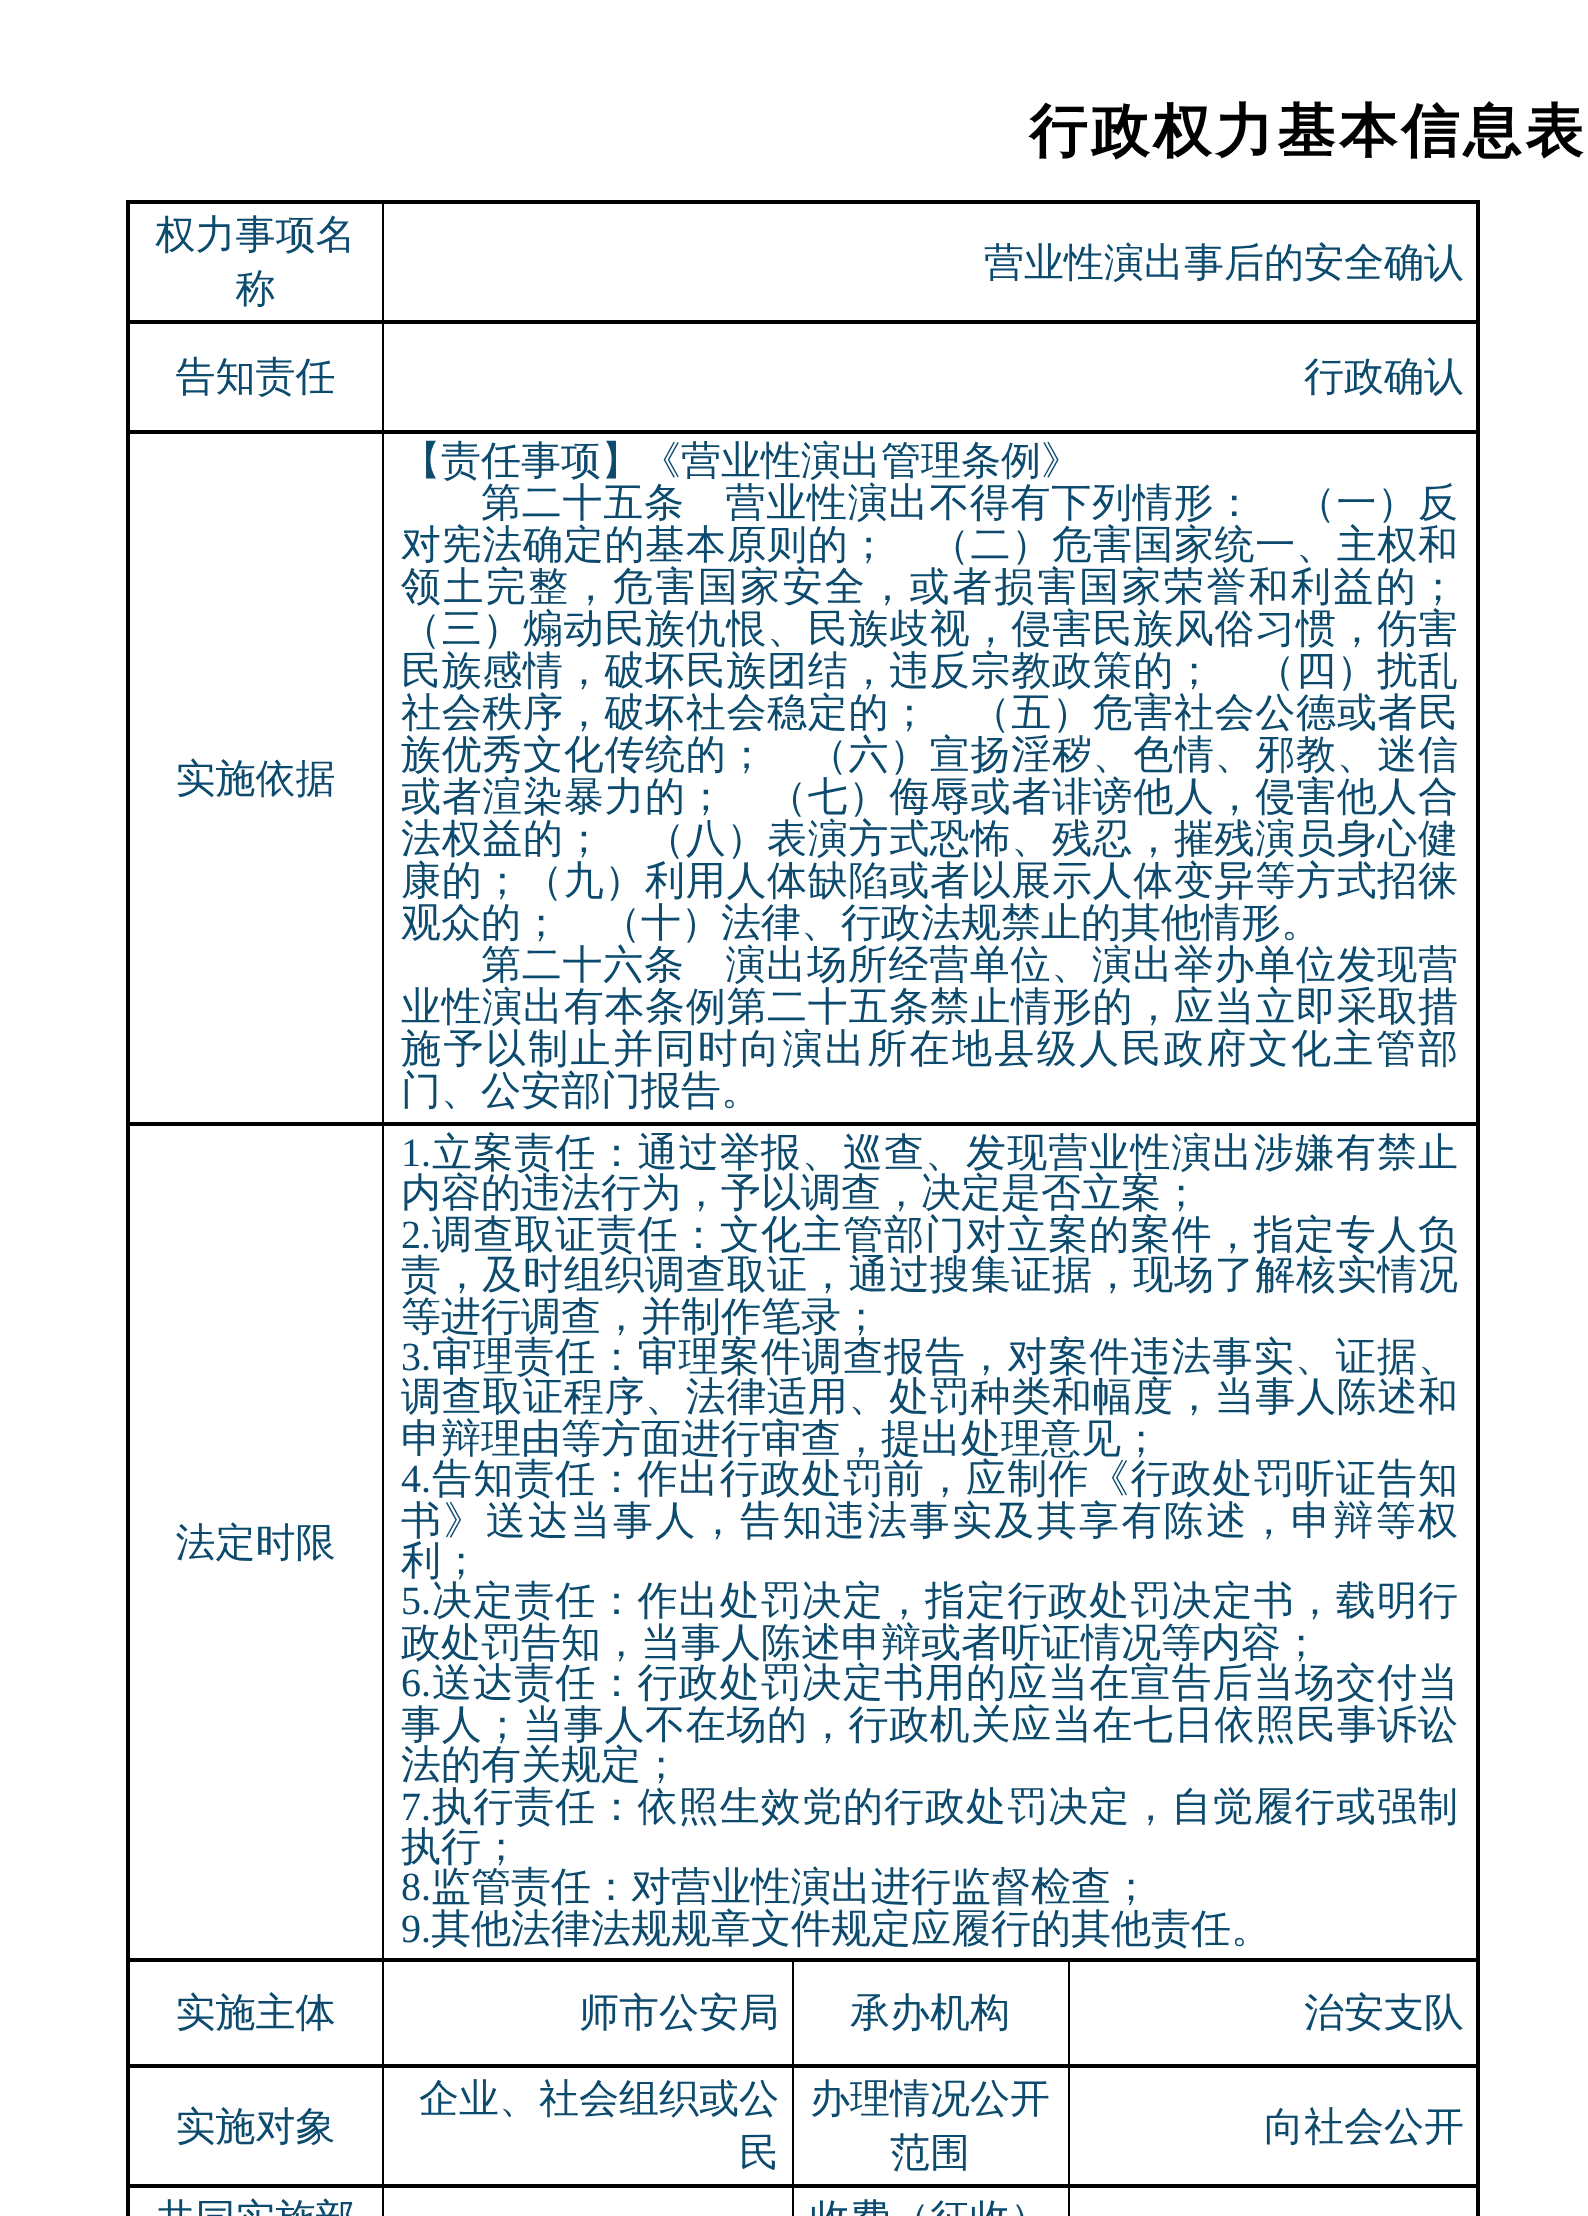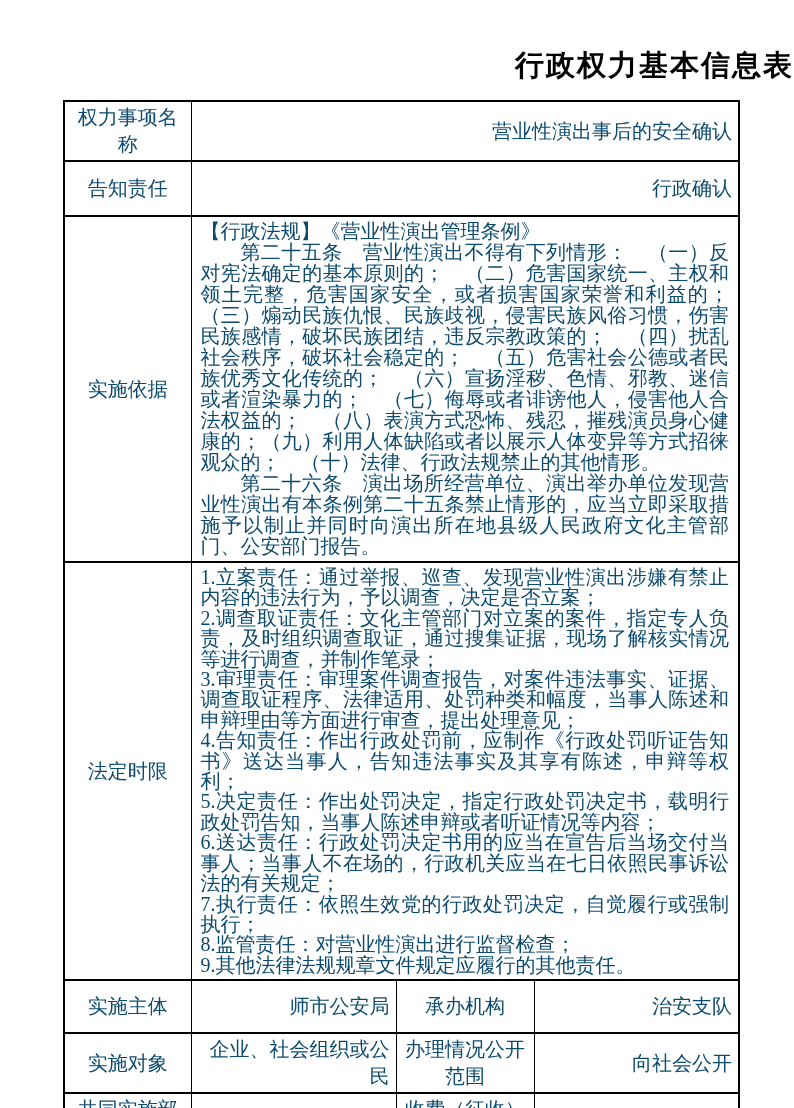--- a/index.html
+++ b/index.html
@@ -88,21 +88,21 @@
 
     <tr style="height:55px;">
       <td class="label-cell">告知责任</td>
       <td class="value-center" colspan="3">行政确认</td>
     </tr>
 
     <tr style="height:275px;">
       <td class="label-cell">实施依据</td>
       <td class="value-text" colspan="3">
         <div class="legal">
-          <p class="p-noindent">【行政法规】《营业性演出管理条例》</p>
+          <p class="p-noindent">【责任事项】《营业性演出管理条例》</p>
           <p class="p-indent">第二十五条　营业性演出不得有下列情形：　（一）反对宪法确定的基本原则的；　（二）危害国家统一、主权和领土完整，危害国家安全，或者损害国家荣誉和利益的；　（三）煽动民族仇恨、民族歧视，侵害民族风俗习惯，伤害民族感情，破坏民族团结，违反宗教政策的；　（四）扰乱社会秩序，破坏社会稳定的；　（五）危害社会公德或者民族优秀文化传统的；　（六）宣扬淫秽、色情、邪教、迷信或者渲染暴力的；　（七）侮辱或者诽谤他人，侵害他人合法权益的；　（八）表演方式恐怖、残忍，摧残演员身心健康的；（九）利用人体缺陷或者以展示人体变异等方式招徕观众的；　（十）法律、行政法规禁止的其他情形。</p>
           <p class="p-indent">第二十六条　演出场所经营单位、演出举办单位发现营业性演出有本条例第二十五条禁止情形的，应当立即采取措施予以制止并同时向演出所在地县级人民政府文化主管部门、公安部门报告。</p>
         </div>
       </td>
     </tr>
 
     <tr style="height:325px;">
       <td class="label-cell">法定时限</td>
       <td class="value-text" colspan="3">
         <div class="duties">

